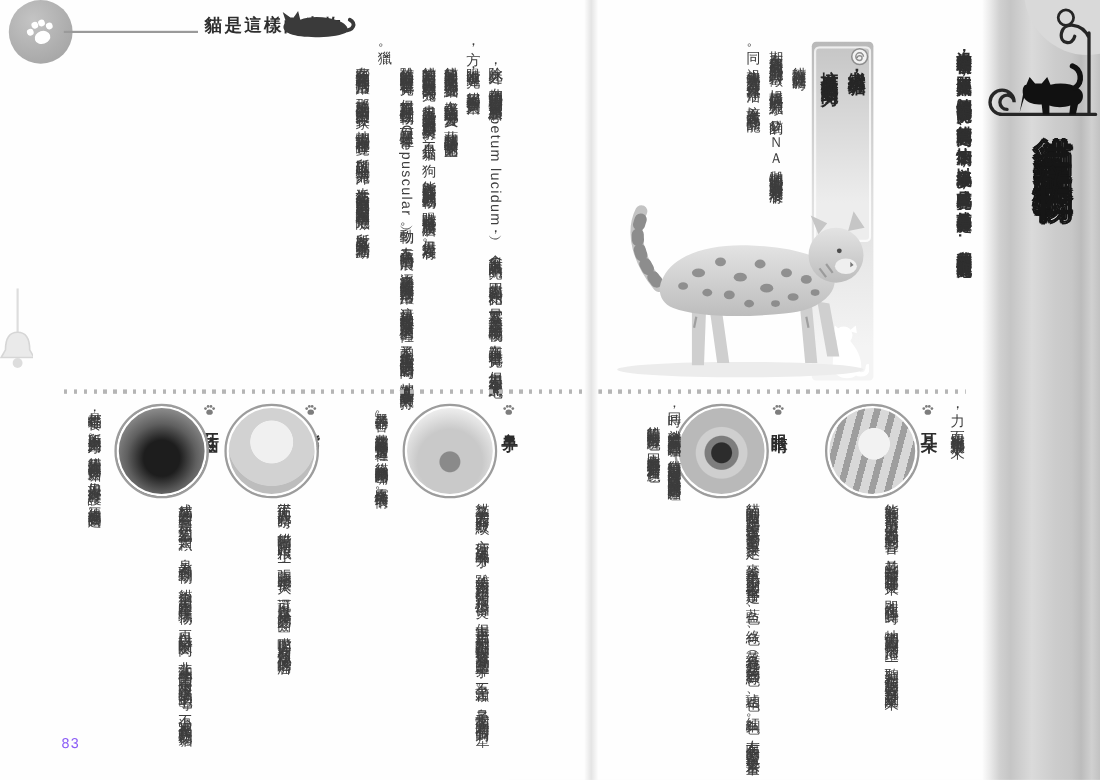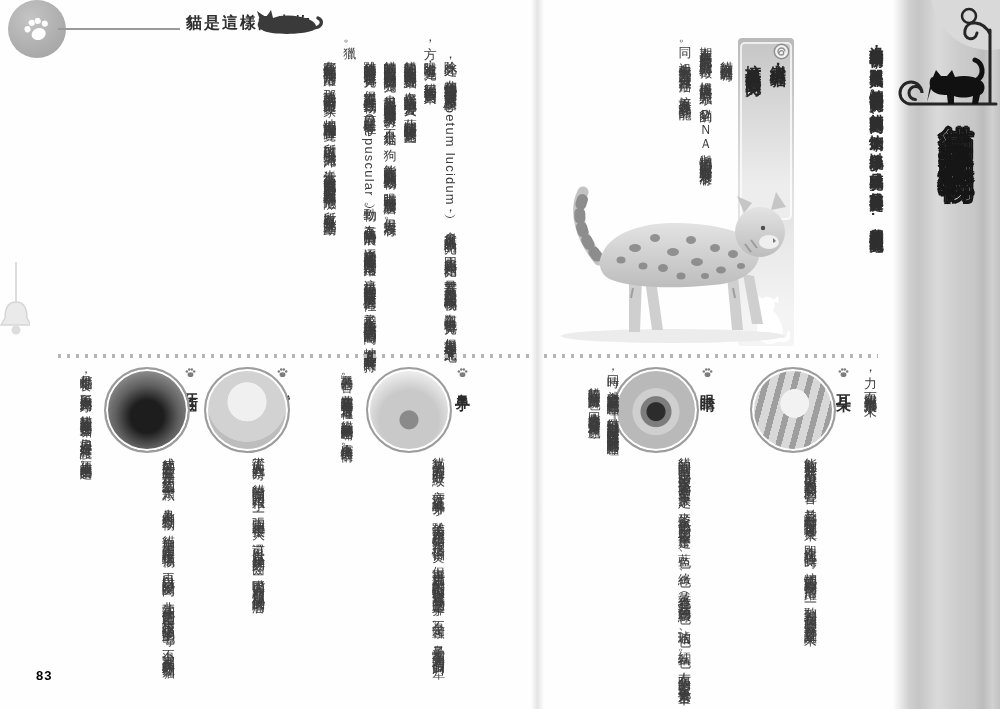--- a/index.html
+++ b/index.html
@@ -77,21 +77,21 @@
   .ph-eyes{background:
     radial-gradient(circle at 50% 52%,#2c2c2c 0 9px,#7d7d7d 10px 15px,#cfcfcf 16px 23px,#b9b9b9 24px 70%),
     repeating-linear-gradient(18deg,rgba(110,110,110,.35) 0 4px,rgba(0,0,0,0) 4px 11px);}
   .ph-nose{background:
     radial-gradient(circle at 50% 62%,#8a8a8a 0 9px,#c9c9c9 10px 45%,#eeeeee 75%);}
   .ph-mouth{background:
     radial-gradient(circle at 50% 40%,#f0f0f0 0 30%,#d2d2d2 31% 62%,#bdbdbd 63%);}
   .ph-teeth{background:
     radial-gradient(circle at 50% 58%,#1d1d1d 0 26%,#5f5f5f 50%,#9a9a9a 80%);}
 
-  .page-number{left:36px;top:668px;font-size:13px;color:#000000;letter-spacing:1px;font-weight:bold;}
+  .page-number{left:56px;top:668px;font-size:13px;color:#8b5cf6;letter-spacing:1px;}
 
   
   .sidebar{left:893px;top:0;width:107px;height:709px;
     background:linear-gradient(to right,#fdfdfd 0%,#ececec 6%,#d0d0d0 15%,#c5c5c5 24%,#dadada 42%,#cccccc 62%,#c7c7c7 76%,#bcbcbc 84%,#d0d0d0 93%,#c2c2c2 100%);}
   .sb-ornament{left:893px;top:0;width:107px;height:168px;}
   .sb-title{right:26px;top:100px;font-size:34px;font-weight:800;color:#ffffff;
     letter-spacing:7px;line-height:1;-webkit-text-stroke:1px #161616;
     text-shadow:-2px 0 #161616,2px 0 #161616,0 -2px #161616,0 2px #161616,
       -1.5px -1.5px #161616,1.5px 1.5px #161616,-1.5px 1.5px #161616,1.5px -1.5px #161616;}
 </style>

